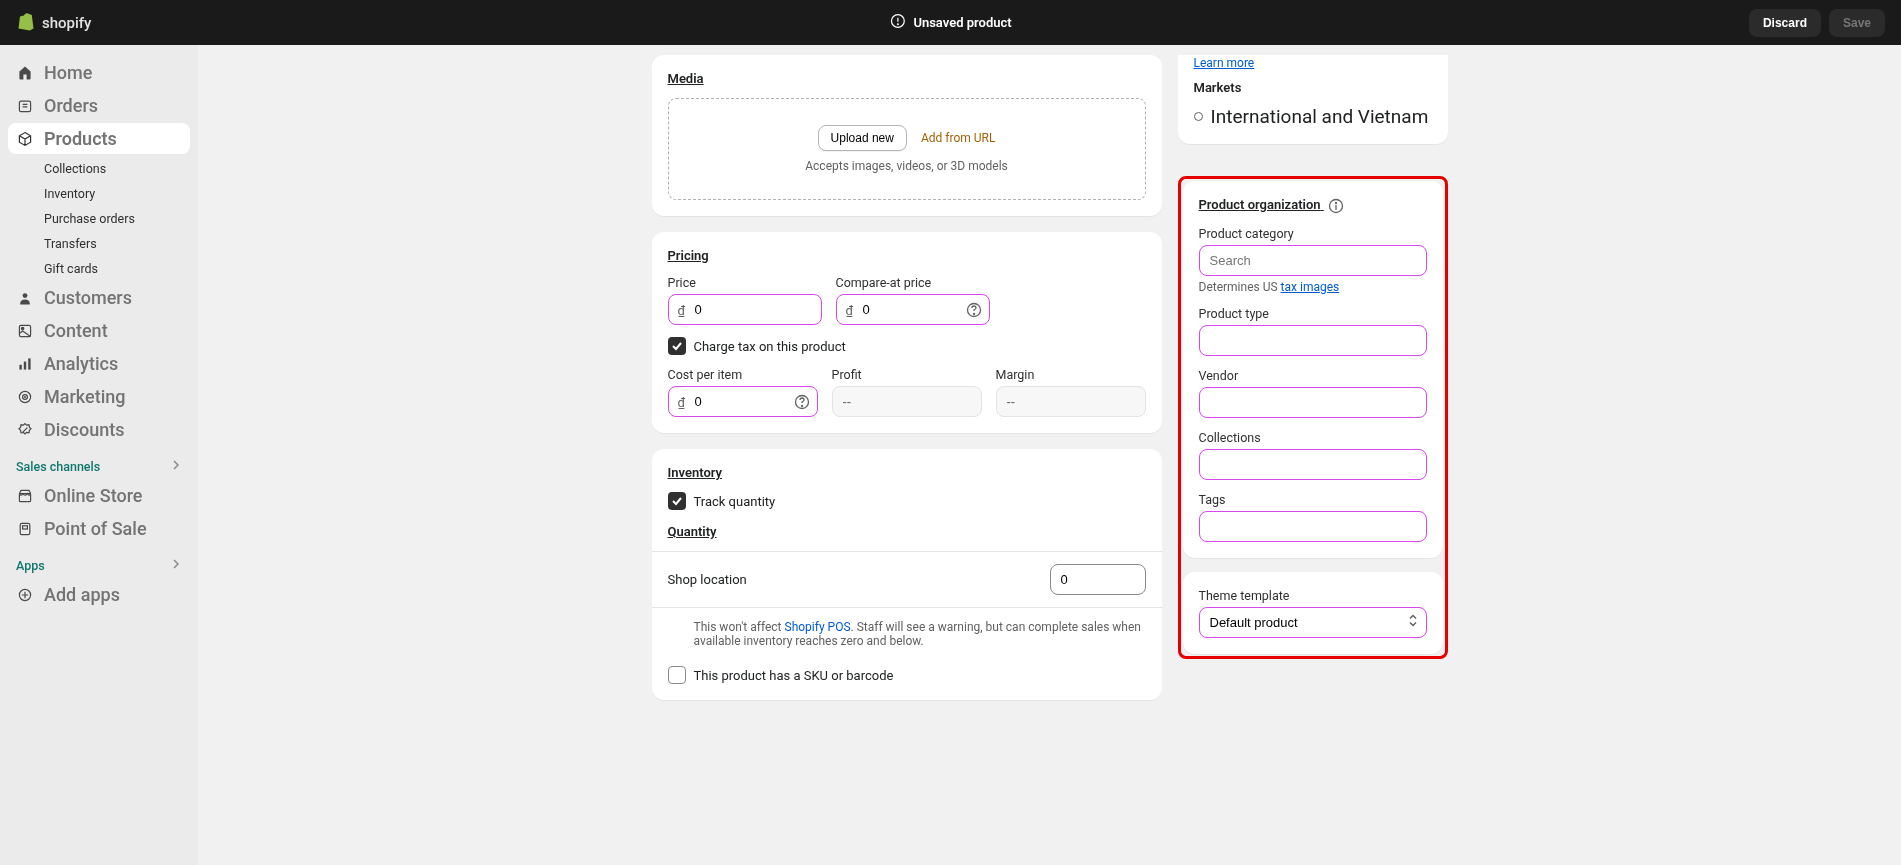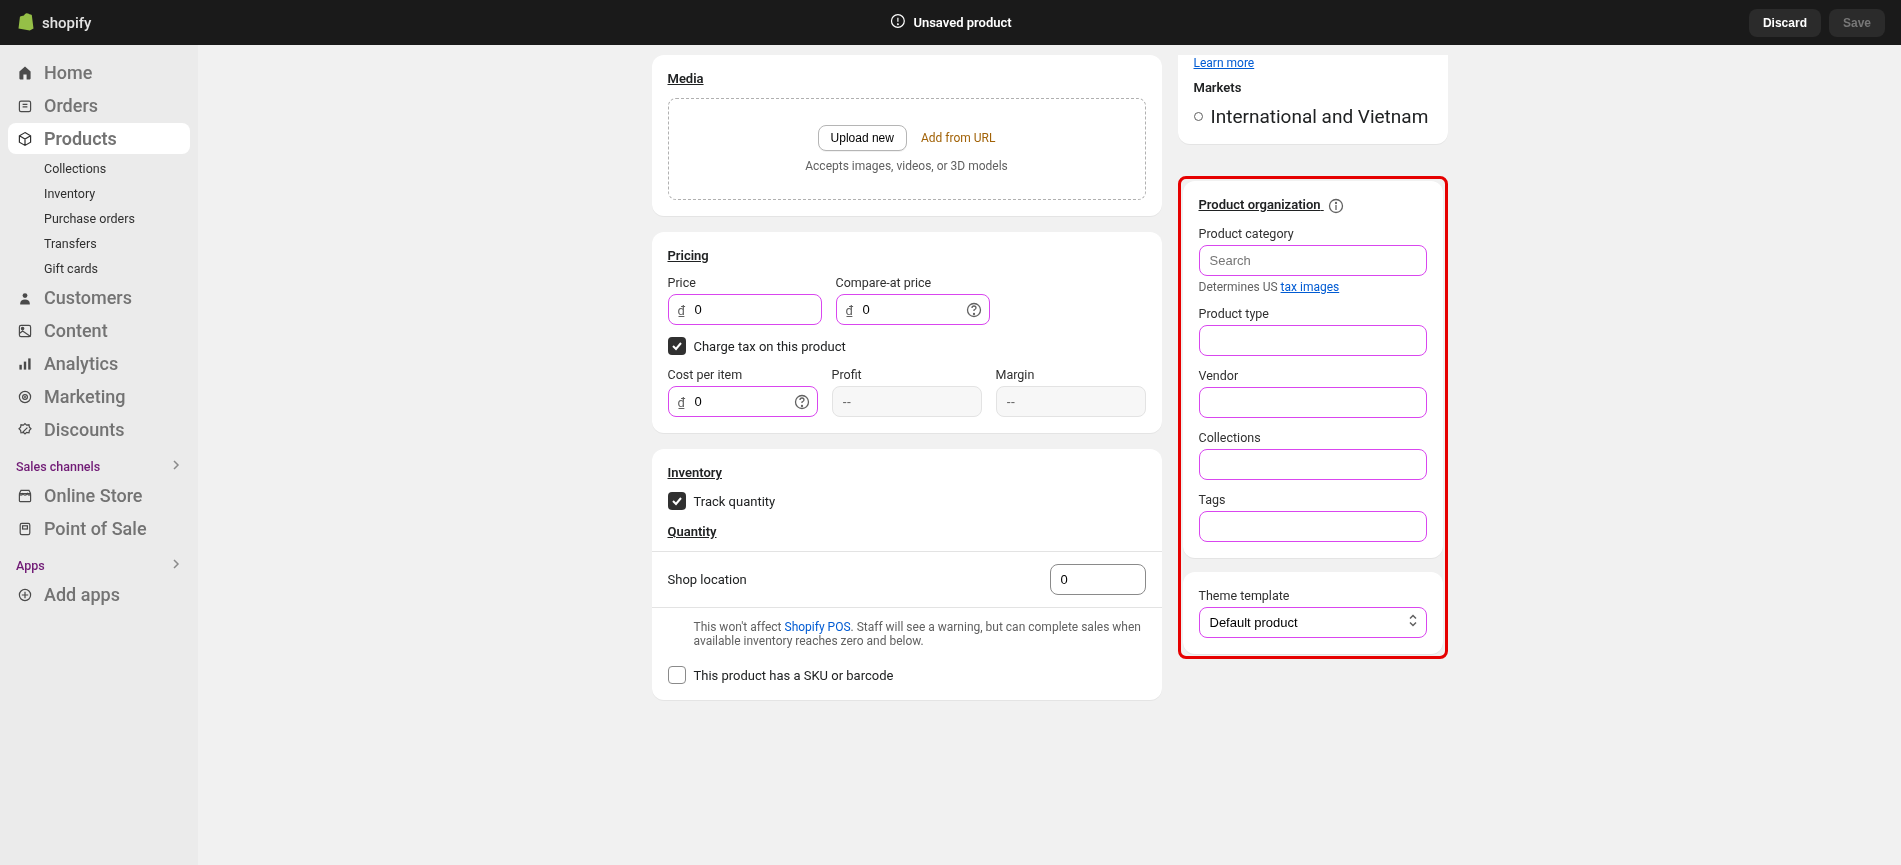--- a/index.html
+++ b/index.html
@@ -17,21 +17,21 @@
 .btn-save { background: #2b2b2b; color: #777; border: none; padding: 7px 14px; border-radius: 8px; font-size: 12px; font-weight: 600; cursor: not-allowed; }
 
 
 .sidebar { position: fixed; top: 45px; left: 0; bottom: 0; width: 198px; background: #ebebeb; padding: 12px 8px; overflow-y: auto; }
 .nav-item { display: flex; align-items: center; gap: 10px; padding: 5px 8px; border-radius: 8px; font-size: 18px; color: #737373; font-weight: 500; cursor: pointer; margin-bottom: 2px; }
 .nav-item.active { background: #fff; font-weight: 600; }
 .nav-item .icon { width: 18px; height: 18px; display: flex; align-items: center; justify-content: center; flex-shrink: 0; }
 .nav-item .icon svg { width: 16px; height: 16px; }
 .nav-sub { padding-left: 28px; font-size: 12.5px; font-weight: 450; margin-bottom: 1px; }
 .nav-sub-item { padding: 5px 8px; cursor: pointer; color: #303030; }
-.nav-section-header { display: flex; align-items: flex-start; justify-content: space-between; padding: 6px 8px; font-size: 12.5px; color: #701a75; font-weight: 500; margin-top: 8px; }
+.nav-section-header { display: flex; align-items: flex-start; justify-content: space-between; padding: 6px 8px; font-size: 12.5px; color: #0f766e; font-weight: 500; margin-top: 8px; }
 
 
 .main { margin-left: 198px; margin-top: 45px; padding: 10px 0 30px 0; display: flex; justify-content: center; gap: 16px; align-items: flex-start; }
 .col-left { width: 510px; display: flex; flex-direction: column; gap: 16px; }
 .col-right { width: 270px; display: flex; flex-direction: column; gap: 32px; }
 
 .card { background: #fff; border-radius: 12px; padding: 16px; box-shadow: 0 1px 0 rgba(0,0,0,0.05); }
 .card-title { font-size: 13px; font-weight: 600; margin-bottom: 12px; text-decoration: underline; }
 
 

